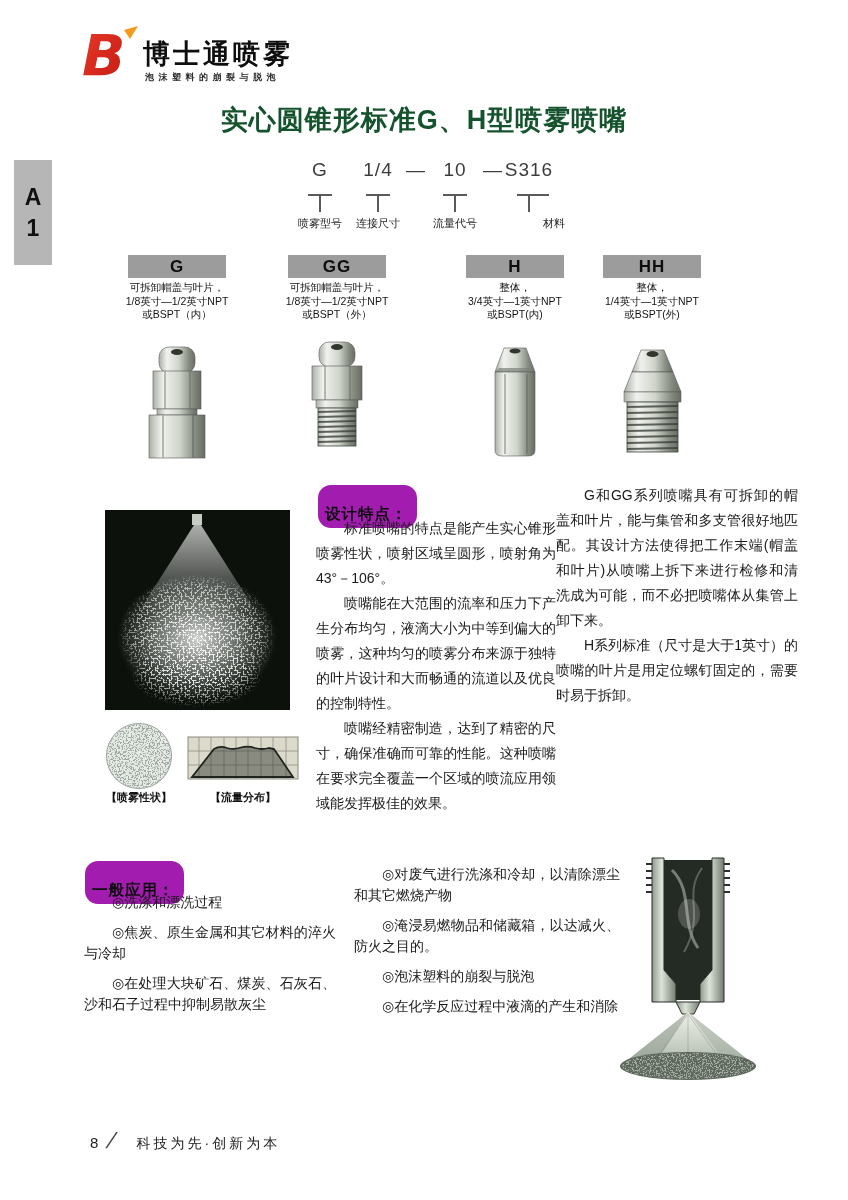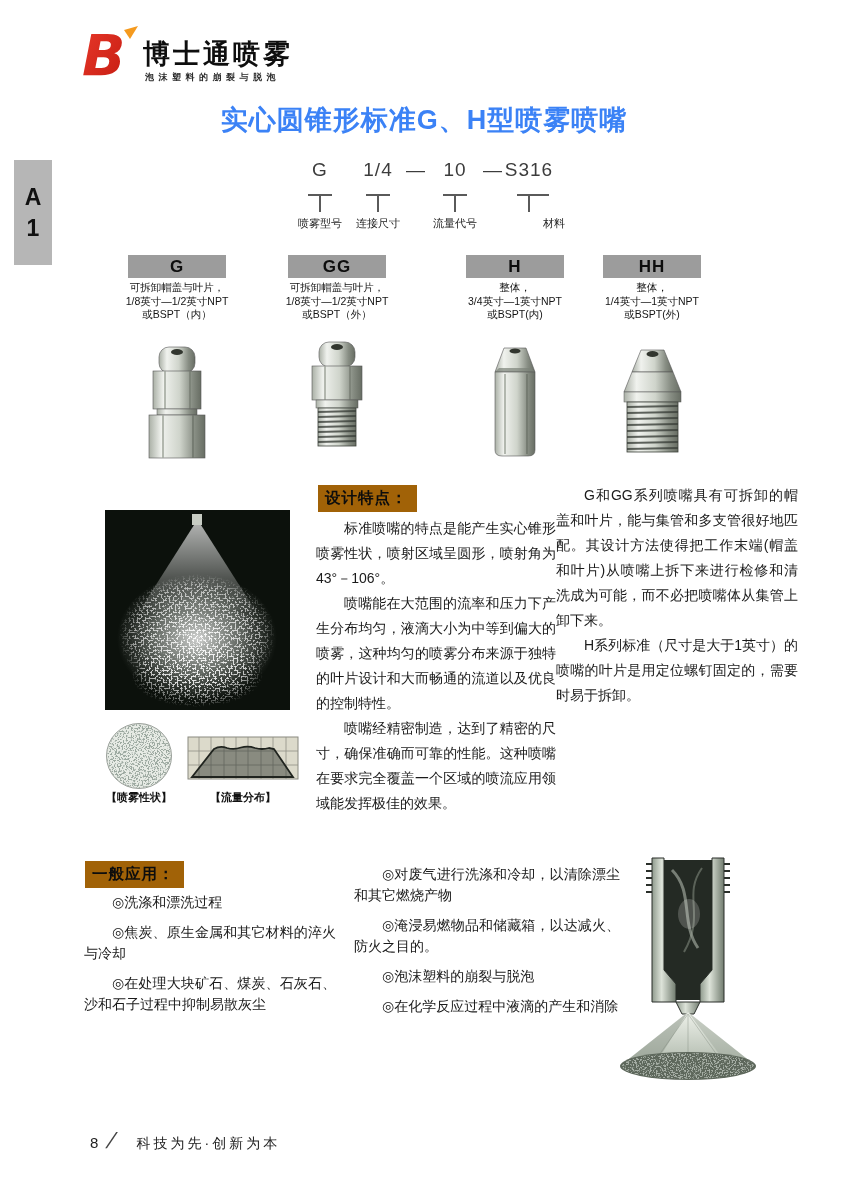--- a/index.html
+++ b/index.html
@@ -7,21 +7,21 @@
     position:relative;width:848px;height:1200px;background:#ffffff;
     margin:0 auto;overflow:hidden;
     font-family:"Liberation Sans","DejaVu Sans",sans-serif;color:#1c1c1c;
   }
   
   .logo-mark{position:absolute;left:82px;top:26px;width:58px;height:58px;}
   .brand{position:absolute;left:143px;top:36px;font-size:27px;font-weight:bold;letter-spacing:3px;color:#0e0e0e;}
   .tagline{position:absolute;left:145px;top:71px;font-size:9px;font-weight:bold;letter-spacing:4.5px;color:#2a2a2a;}
   
   .page-title{position:absolute;left:0;top:102px;width:848px;text-align:center;
-    font-size:27px;font-weight:bold;letter-spacing:1px;color:#3b82f6;}
+    font-size:27px;font-weight:bold;letter-spacing:1px;color:#14532d;}
   
   .side-tab{position:absolute;left:14px;top:160px;width:38px;height:105px;background:#b6b6b6;
     display:flex;flex-direction:column;align-items:center;justify-content:center;gap:4px;
     font-size:23px;font-weight:bold;color:#111;}
   
   .ordering{position:absolute;left:290px;top:158px;width:290px;height:78px;}
   .ord-col{position:absolute;top:0;text-align:center;}
   .ord-val{font-size:19px;color:#3c3c3c;letter-spacing:1px;height:24px;line-height:24px;}
   .ord-conn{margin:12px auto 0 auto;width:24px;}
   .ord-conn .h{width:24px;height:2px;background:#5a5a5a;margin:0 auto;}
@@ -35,22 +35,22 @@
   .model-desc{margin-top:3px;font-size:10.5px;line-height:13.5px;color:#141414;}
   .nozzle{display:block;margin:0 auto;}
   
   .spray-photo{position:absolute;left:105px;top:510px;width:185px;height:200px;}
   .pattern-circle{position:absolute;left:105px;top:722px;width:68px;height:68px;}
   .flow-dist{position:absolute;left:187px;top:736px;width:112px;height:44px;}
   .fig-caption{position:absolute;font-size:11px;font-weight:bold;color:#111;text-align:center;}
   .cap1{left:96px;top:790px;width:86px;}
   .cap2{left:190px;top:790px;width:106px;}
   
-  .sec-heading{position:absolute;background:#a16207;color:#0d0d0d;font-size:15.5px;font-weight:bold;
-    padding:3px 9px 3px 7px;letter-spacing:1px;}
+  .sec-heading{position:absolute;background:#a21caf;color:#0d0d0d;font-size:15.5px;font-weight:bold;
+    padding:19px 9px 3px 7px;letter-spacing:1px;border-radius:13px;}
   .h-design{left:318px;top:485px;}
   .h-apps{left:85px;top:861px;}
   .bodytext p{margin:0;font-size:14px;line-height:25px;text-align:justify;text-indent:2em;color:#1a1a1a;}
   .design-text{position:absolute;left:316px;top:516px;width:240px;}
   .series-text{position:absolute;left:556px;top:483px;width:242px;}
   .apps p{margin:0 0 9px 0;font-size:14px;line-height:21px;text-align:justify;text-indent:2em;color:#1a1a1a;}
   .apps-left{position:absolute;left:84px;top:892px;width:252px;}
   .apps-right{position:absolute;left:354px;top:864px;width:266px;}
   .cutaway{position:absolute;left:612px;top:852px;width:152px;height:232px;}
   

